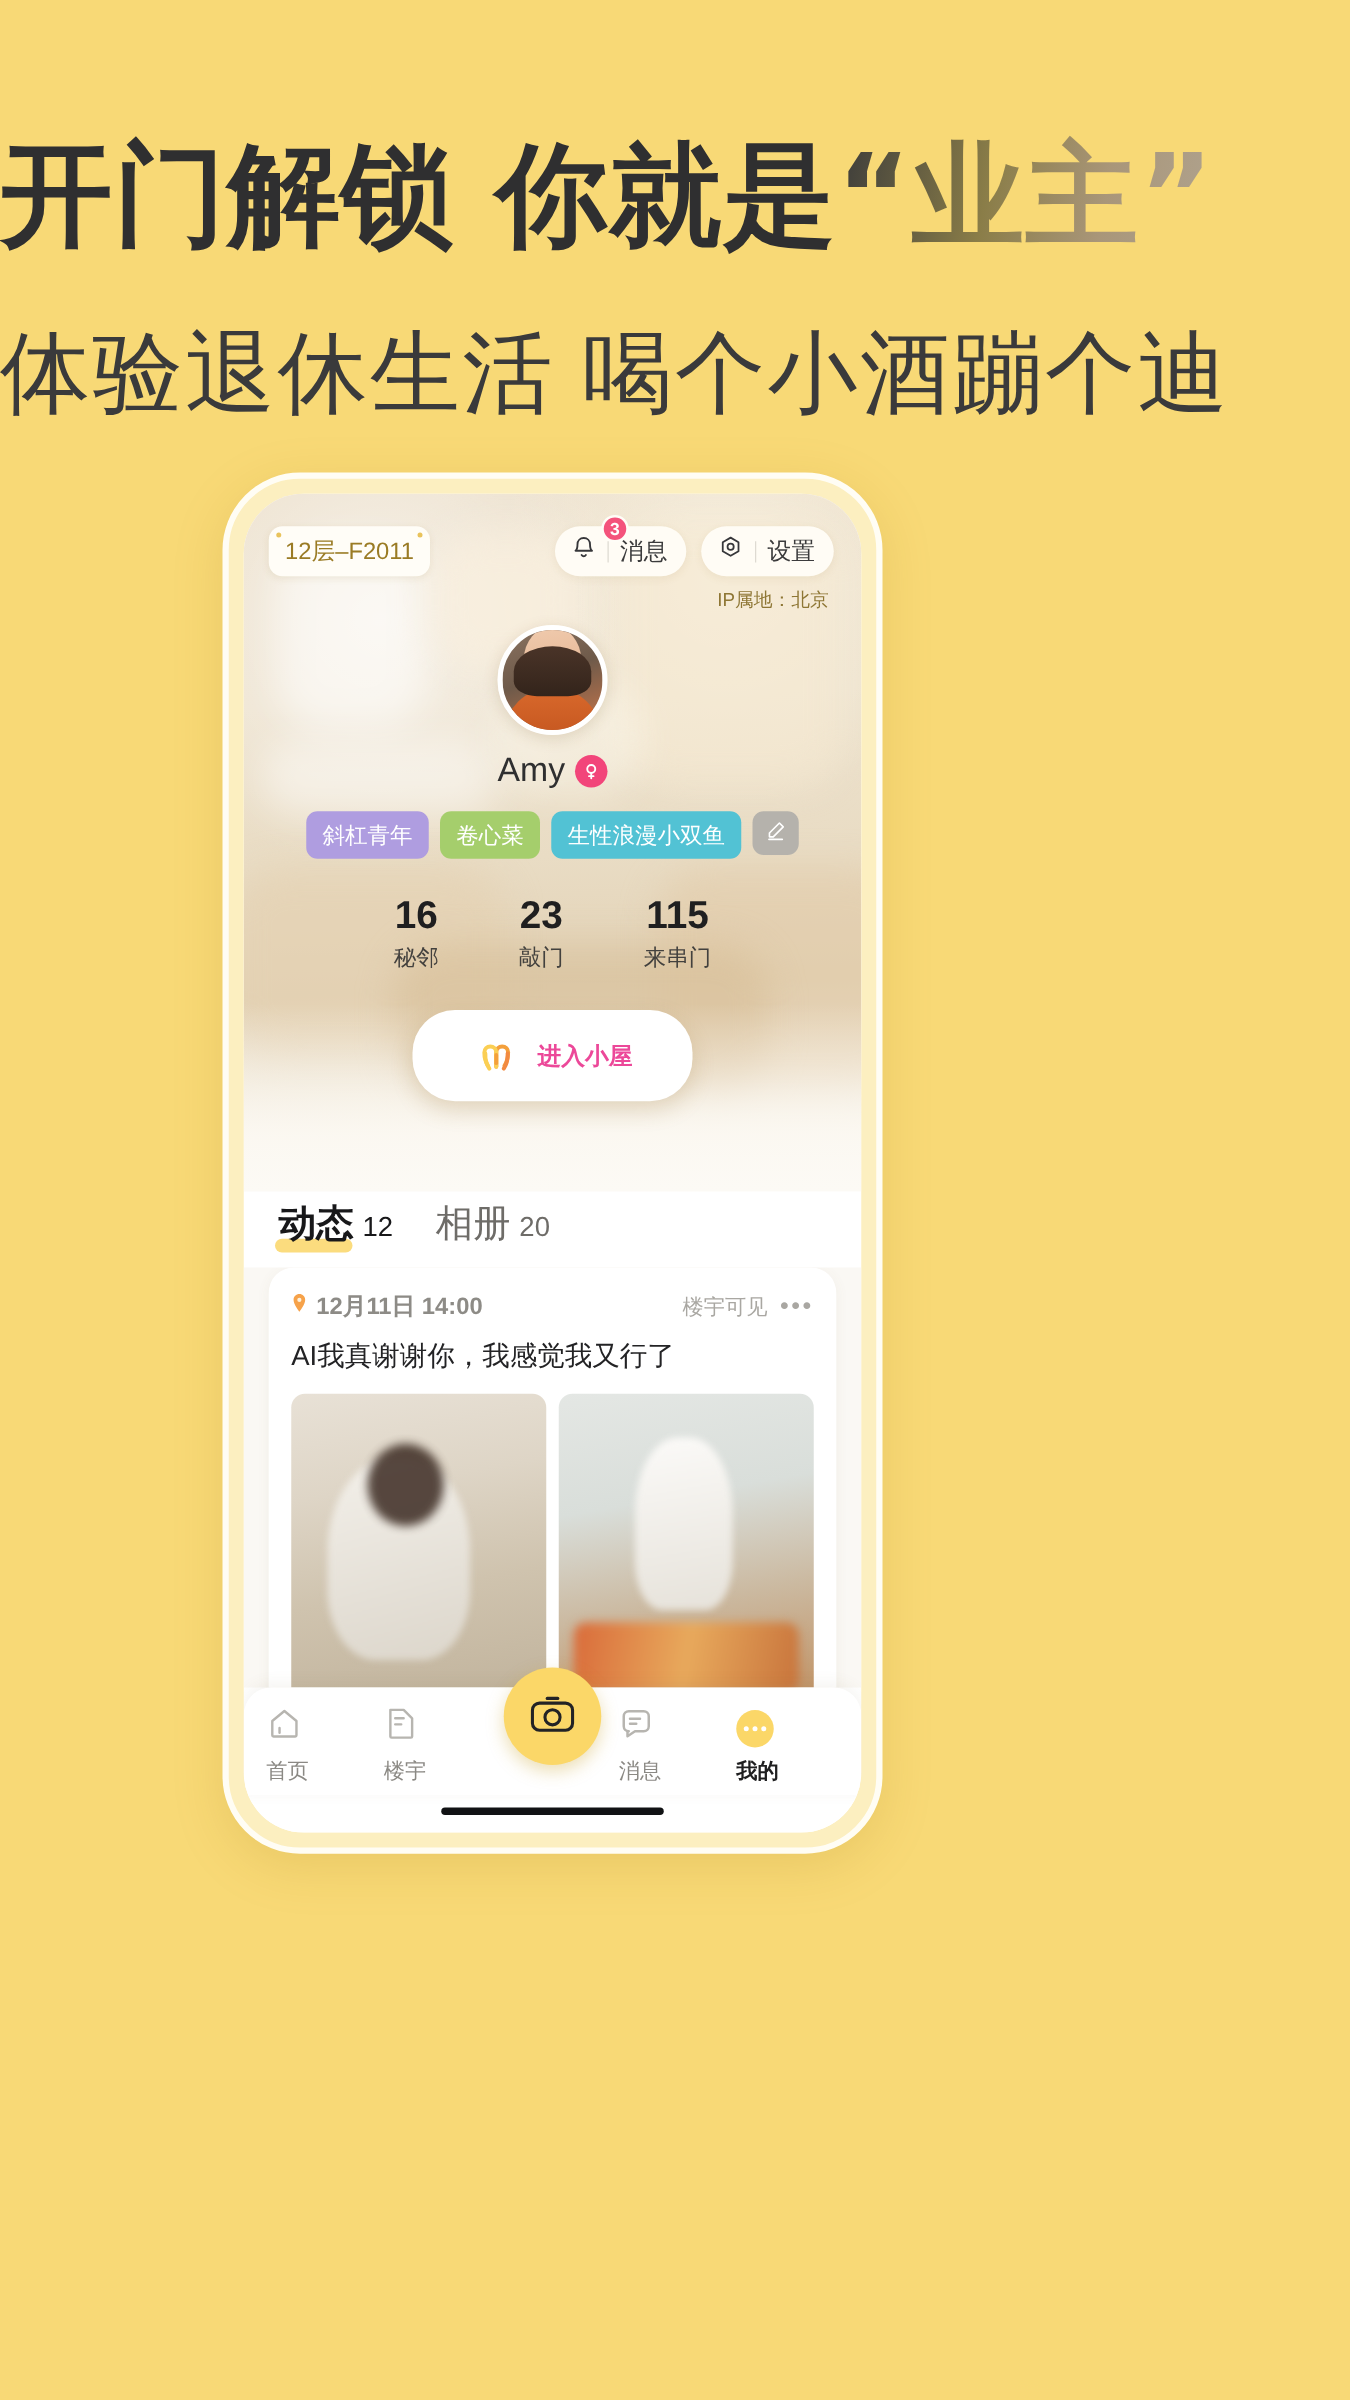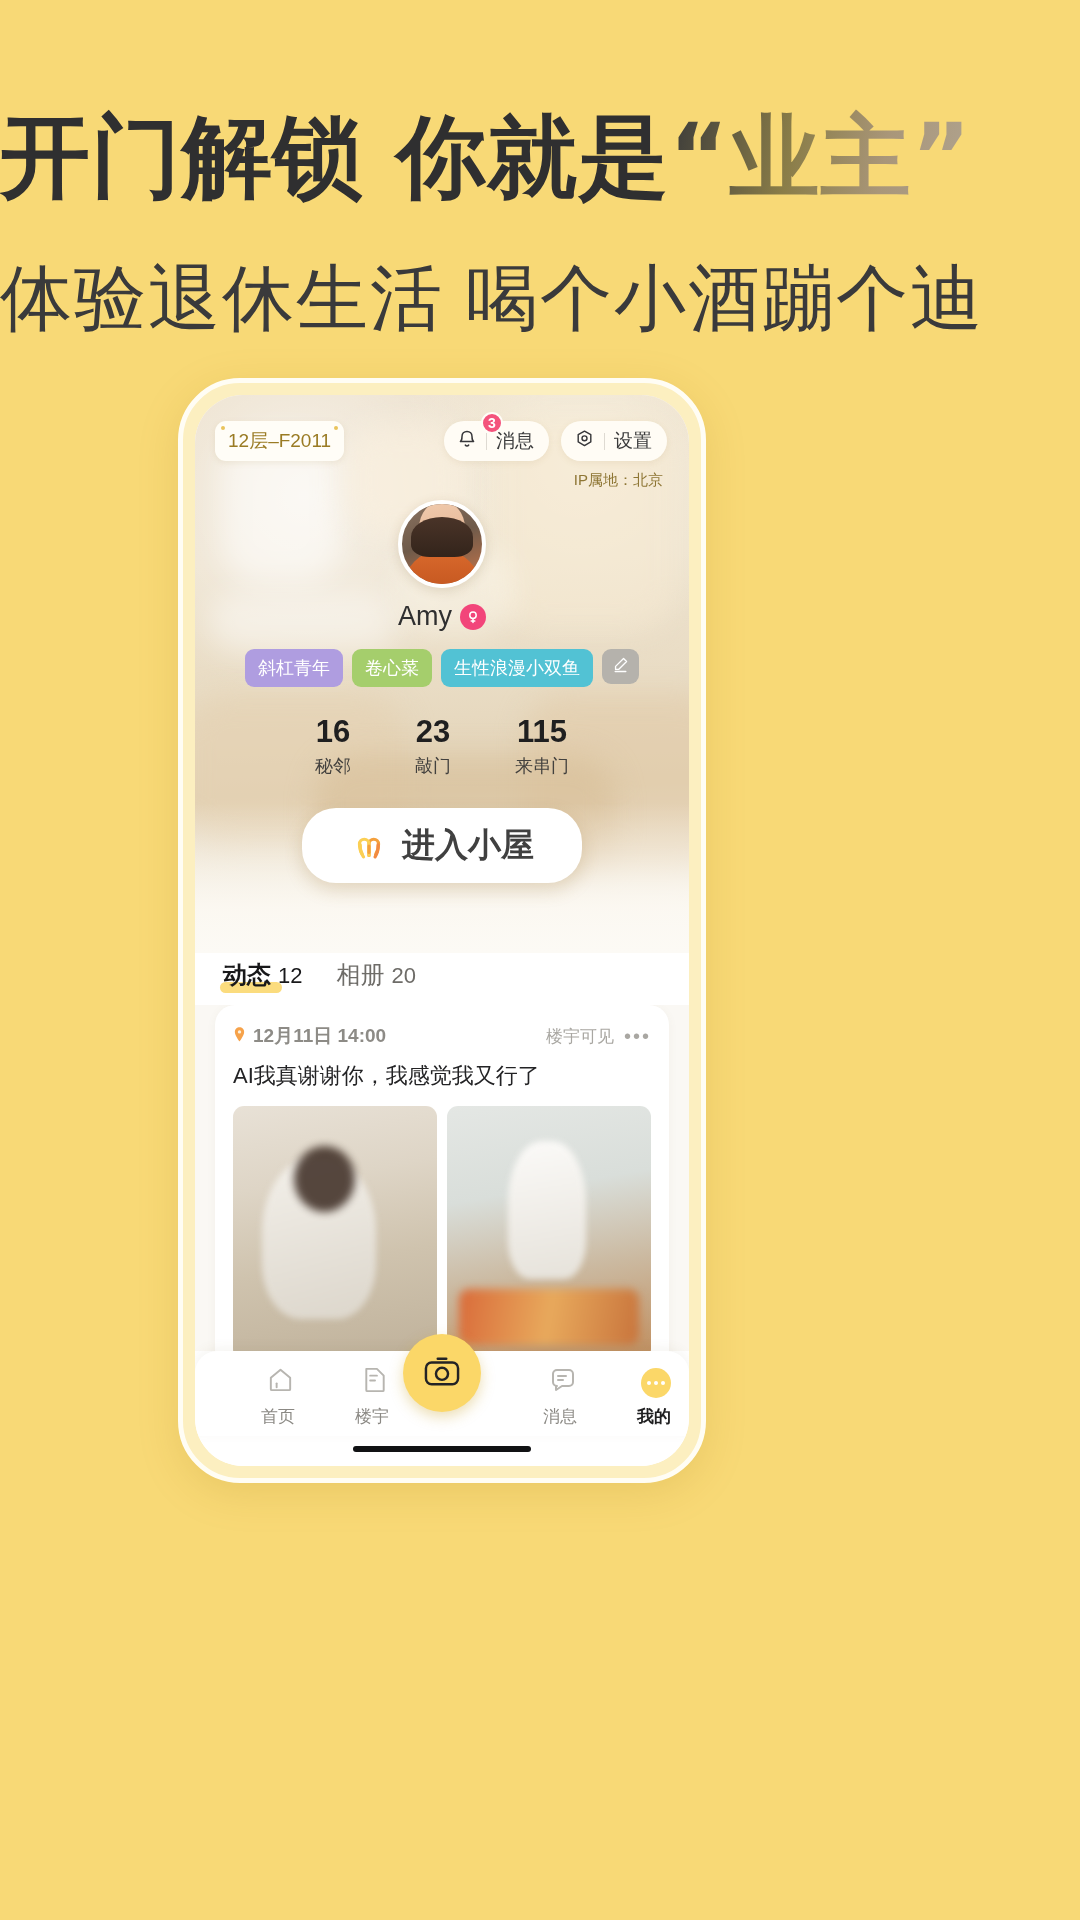--- a/index.html
+++ b/index.html
@@ -156,27 +156,27 @@
   .stat { text-align:center; }
   .stat .num { font-size:31px; font-weight:700; color:#1F1F20; line-height:1.1; }
   .stat .cap { font-size:18px; color:#43413E; margin-top:5px; }
 
   .cta-wrap { display:flex; justify-content:center; margin-top:30px; }
   .cta {
     display:flex; align-items:center; gap:14px;
     background:#FFFFFF; border-radius:34px; padding:15px 48px;
     box-shadow:0 7px 18px rgba(150,110,40,.22);
   }
-  .cta .lbl { font-size:33px; font-weight:600; color:#404040; }
+  .cta .lbl { font-size:19px; font-weight:600; color:#ec4899; }
 
   
   .tabsec { position:relative; z-index:6; padding:0 28px; margin-top:-6px; }
   .tabs { display:flex; align-items:flex-end; gap:34px; padding:12px 0 14px; }
   .tab { display:flex; align-items:baseline; gap:7px; position:relative; }
-  .tab .t { font-size:24px; color:#6E6C68; font-weight:400; position:relative; z-index:2; }
+  .tab .t { font-size:30px; color:#6E6C68; font-weight:400; position:relative; z-index:2; }
   .tab .n { font-size:22px; color:#6E6C68; position:relative; z-index:2; }
   .tab.active .t { color:#18181A; font-weight:800; }
   .tab.active .n { color:#18181A; font-weight:500; }
   .tab.active .ul {
     position:absolute; left:-3px; bottom:-2px; width:62px; height:11px;
     border-radius:6px; background:#FBDC7E; z-index:1;
   }
 
   
   .feed { flex:1; background:#FAF8F4; padding:0 20px 0; overflow:hidden; }
@@ -223,21 +223,21 @@
   
   .bottomnav {
     position:relative; background:#FFFFFF;
     border-radius:22px 22px 0 0; padding:14px 18px 8px;
     display:flex; align-items:flex-end; justify-content:space-between;
     box-shadow:0 -3px 12px rgba(120,100,60,.07);
     flex:none;
   }
   .nav-item {
     width:82px; text-align:center;
-    display:flex; flex-direction:column; align-items:flex-end; gap:7px;
+    display:flex; flex-direction:column; align-items:flex-start; gap:7px;
   }
   .nav-item .lbl { font-size:17px; color:#8B8984; }
   .nav-item.active .lbl { color:#1F1F20; font-weight:700; }
   .nav-center { width:82px; position:relative; height:62px; }
   .cam-btn {
     position:absolute; left:50%; top:-32px; transform:translateX(-50%);
     width:78px; height:78px; border-radius:50%; background:#FBD768;
     display:flex; align-items:center; justify-content:center;
     box-shadow:0 5px 14px rgba(200,160,40,.35);
   }

